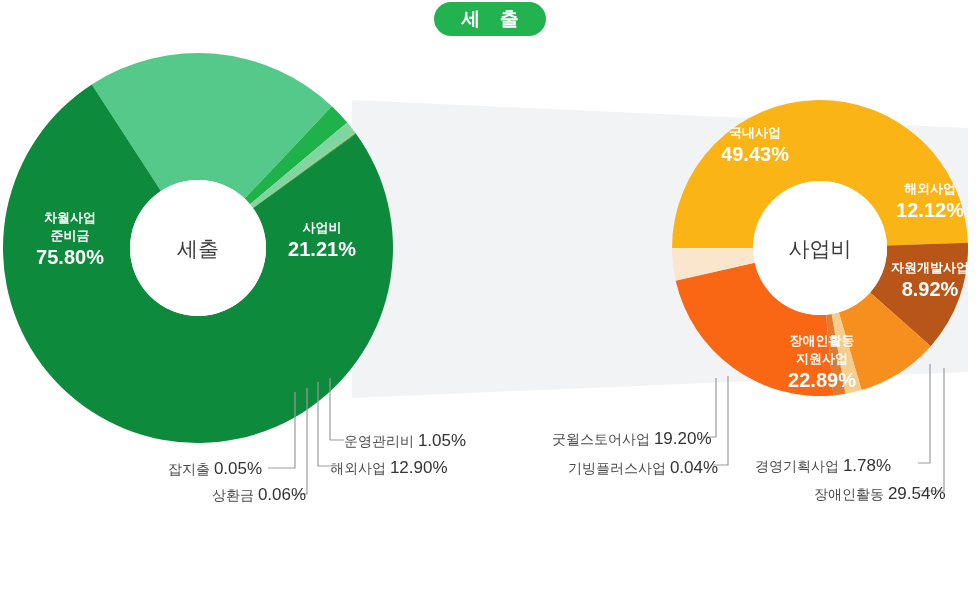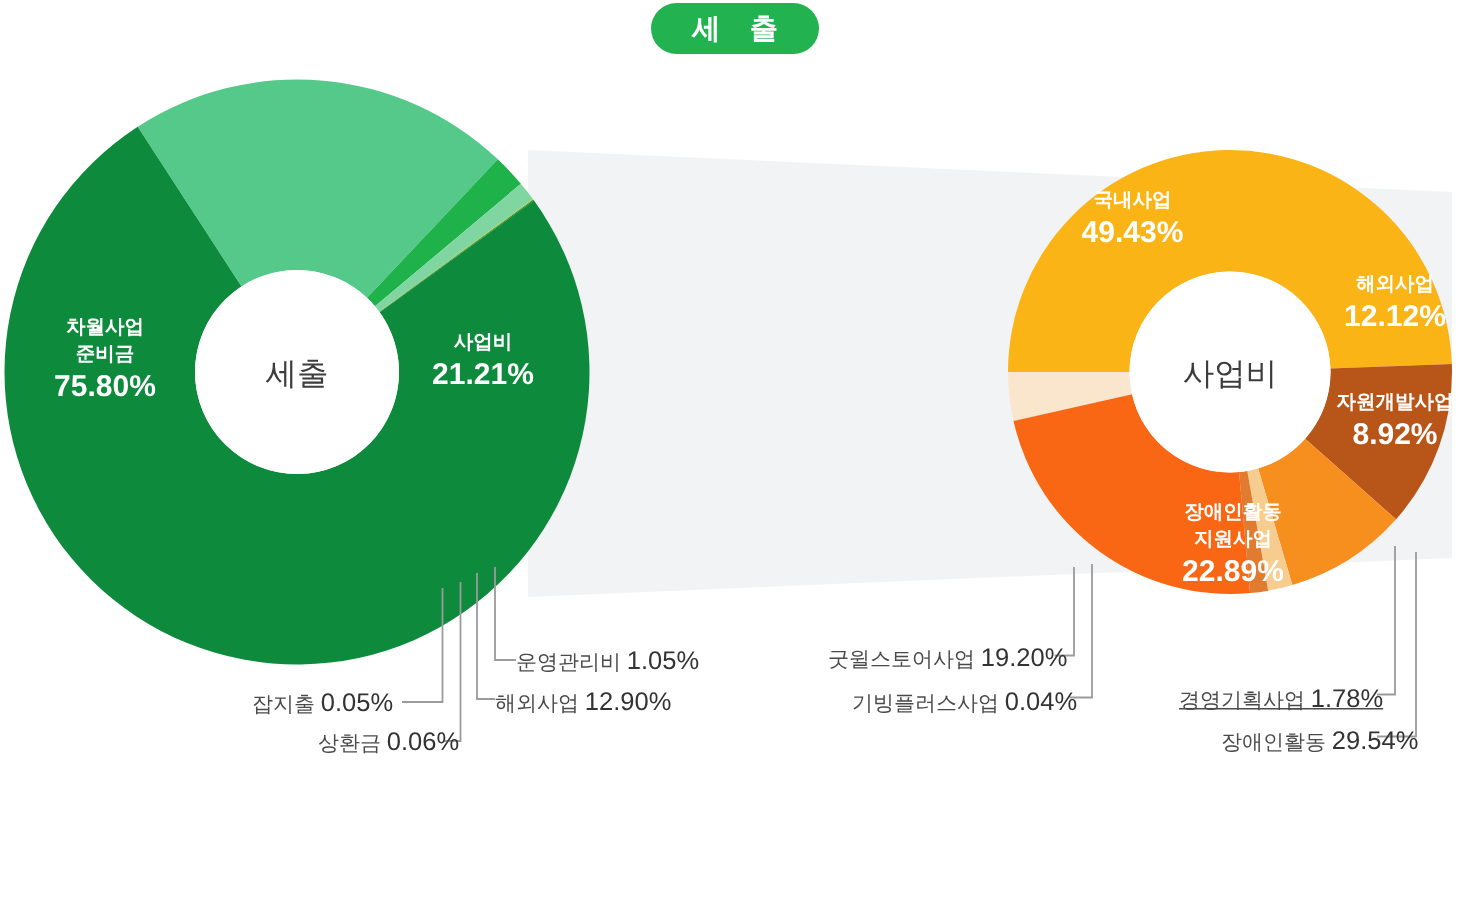--- a/index.html
+++ b/index.html
@@ -129,17 +129,17 @@
       </g>
   </svg>
 
   <div id="callout-layer">
       <div class="callout-text" style="left: 168px; top: 460px; position: absolute;"><span>잡지출 </span><span class="pct">0.05%</span></div>
       <div class="callout-text" style="left: 196px; top: 486px; position: absolute; margin-left: 16px;"><span>상환금 </span><span class="pct">0.06%</span></div>
       <div class="callout-text" style="left: 330px; top: 459px; position: absolute;"><span>해외사업 </span><span class="pct">12.90%</span></div>
       <div class="callout-text" style="left: 344px; top: 432px; position: absolute;"><span>운영관리비 </span><span class="pct">1.05%</span></div>
       <div class="callout-text" style="left: 552px; top: 430px; position: absolute;"><span>굿윌스토어사업 </span><span class="pct">19.20%</span></div>
       <div class="callout-text" style="left: 568px; top: 459px; position: absolute;"><span>기빙플러스사업 </span><span class="pct">0.04%</span></div>
-      <div class="callout-text" style="left: 786px; top: 457px; position: absolute; text-decoration: underline;"><span>경영기획사업 </span><span class="pct">1.78%</span></div>
+      <div class="callout-text" style="left: 755px; top: 457px; position: absolute;"><span>경영기획사업 </span><span class="pct">1.78%</span></div>
       <div class="callout-text" style="left: 814px; top: 485px; position: absolute;"><span>장애인활동 </span><span class="pct">29.54%</span></div>
     </div>
 
 </div>
 
 </body></html>

